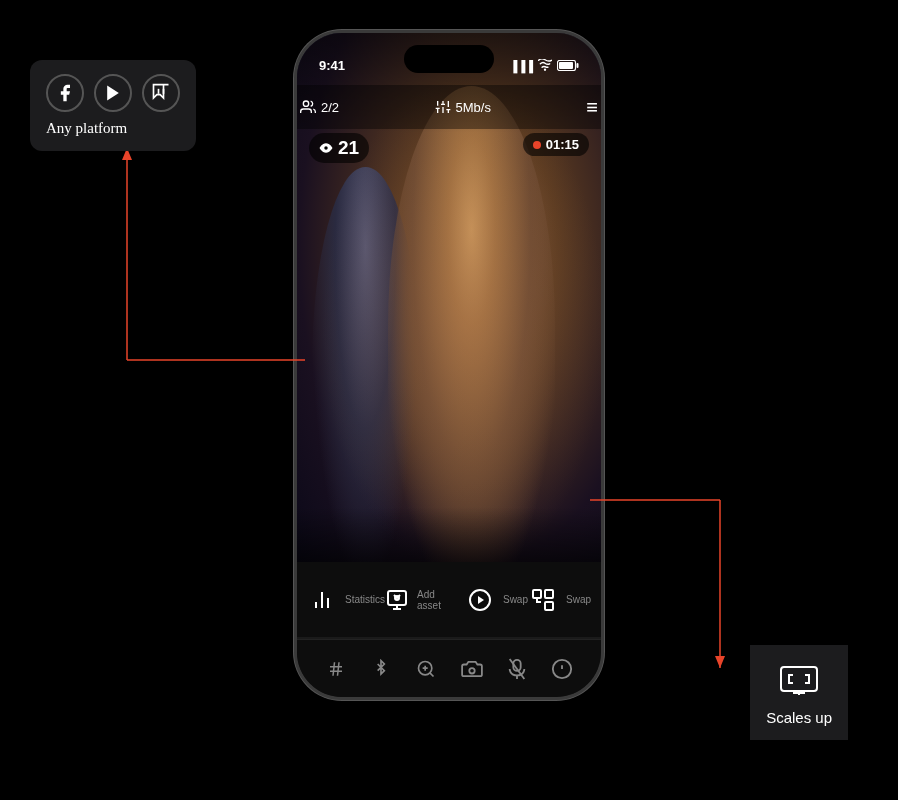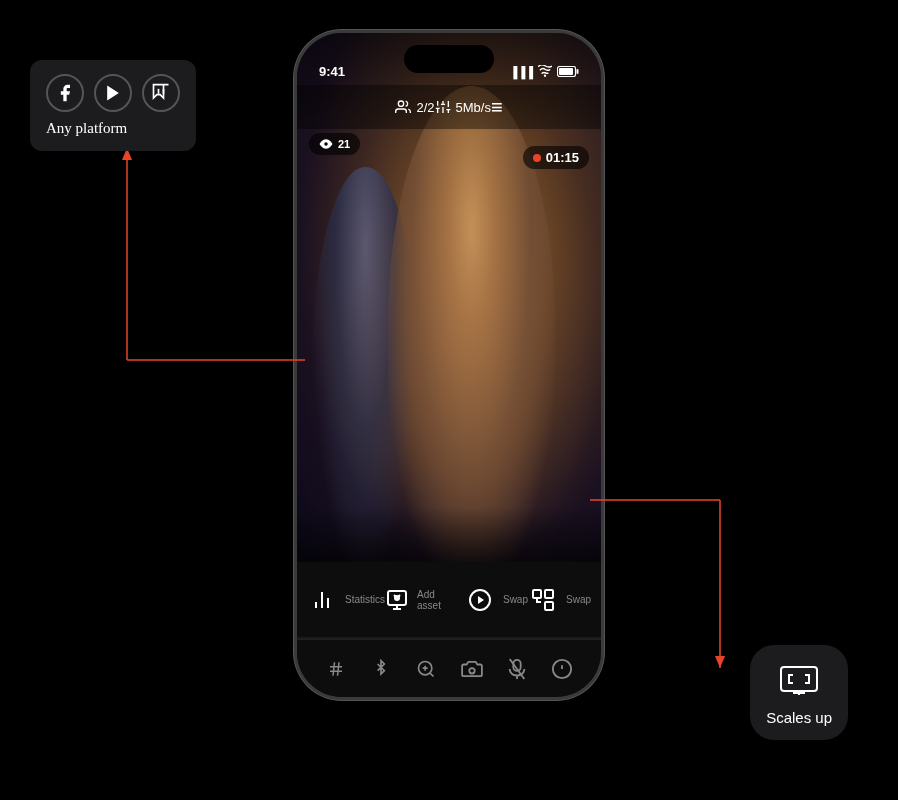--- a/index.html
+++ b/index.html
@@ -48,21 +48,21 @@
       font-size: 15px;
       font-weight: 500;
     }
 
     
     .tooltip-scales-up {
       position: absolute;
       bottom: 60px;
       right: 50px;
       background: #1c1c1e;
-      border-radius: 24px;
+      border-radius: 0;
       padding: 14px 16px;
       display: flex;
       flex-direction: column;
       align-items: center;
       gap: 6px;
       z-index: 10;
     }
     .tooltip-scales-up .icon-box {
       width: 44px;
       height: 44px;
@@ -124,21 +124,21 @@
     
     .status-bar {
       position: absolute;
       top: 0;
       left: 0;
       right: 0;
       height: 52px;
       display: flex;
       align-items: flex-end;
       justify-content: space-between;
-      padding: 0 22px 6px;
+      padding: 0 22px 12px;
       z-index: 15;
       background: transparent;
     }
     .status-time {
       color: #fff;
       font-size: 13px;
       font-weight: 600;
     }
     .status-icons {
       display: flex;
@@ -152,22 +152,22 @@
 
     
     .app-header {
       position: absolute;
       top: 52px;
       left: 0;
       right: 0;
       height: 44px;
       display: flex;
       align-items: center;
-      justify-content: center;
-      padding: 0 12px;
+      justify-content: space-between;
+      padding: 0 3px;
       z-index: 15;
       background: rgba(0,0,0,0.4);
     }
     .header-left, .header-center, .header-right {
       display: flex;
       align-items: center;
       gap: 5px;
     }
     .header-left span, .header-center span, .header-right span {
       color: #fff;
@@ -223,36 +223,35 @@
       background: rgba(0,0,0,0.6);
       border-radius: 20px;
       padding: 4px 10px;
       display: flex;
       align-items: center;
       gap: 5px;
       z-index: 16;
     }
     .badge-viewers span {
       color: #fff;
-      font-size: 11px;
+      font-size: 19px;
       font-weight: 600;
     }
 
     .badge-timer {
       position: absolute;
       top: 100px;
       right: 12px;
       background: rgba(0,0,0,0.6);
       border-radius: 20px;
       padding: 4px 10px;
       display: flex;
       align-items: center;
       gap: 5px;
       z-index: 16;
-      margin-top: 13px;
     }
     .badge-timer .rec-dot {
       width: 8px;
       height: 8px;
       background: #e8442a;
       border-radius: 50%;
     }
     .badge-timer span {
       color: #fff;
       font-size: 13px;

